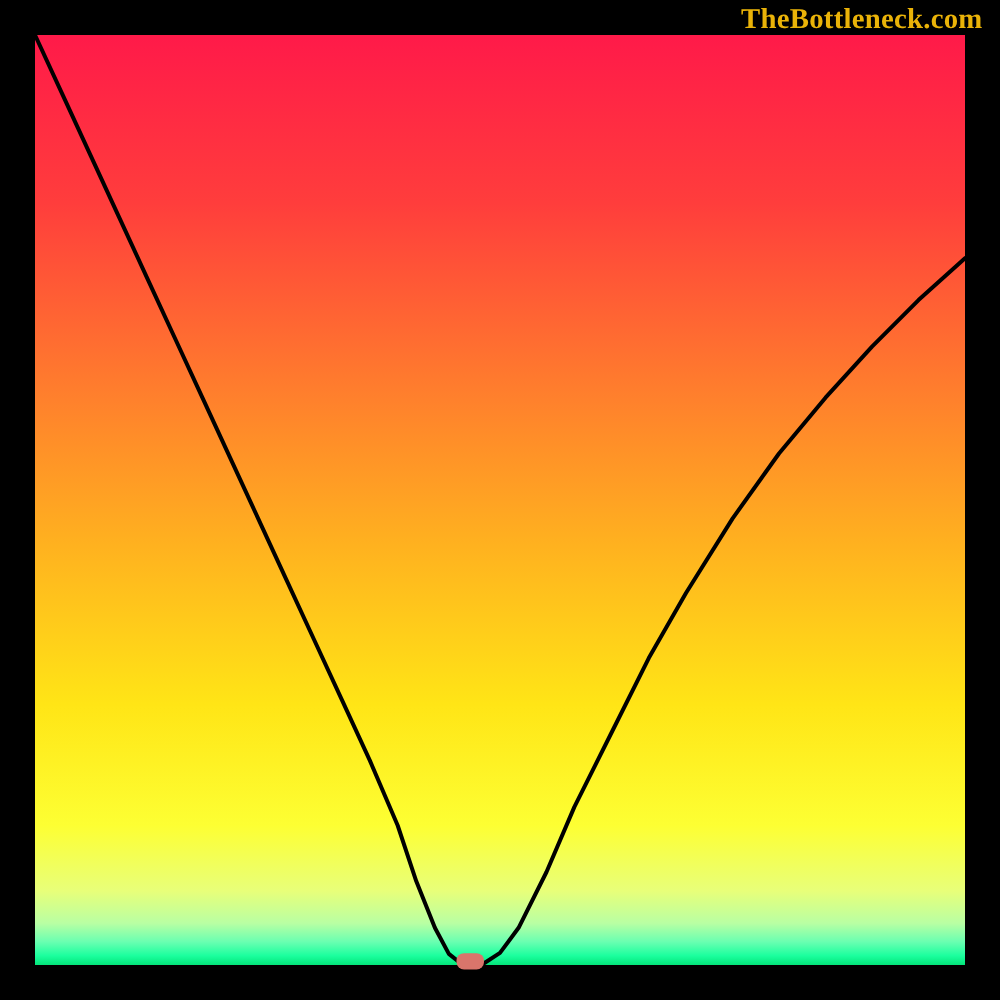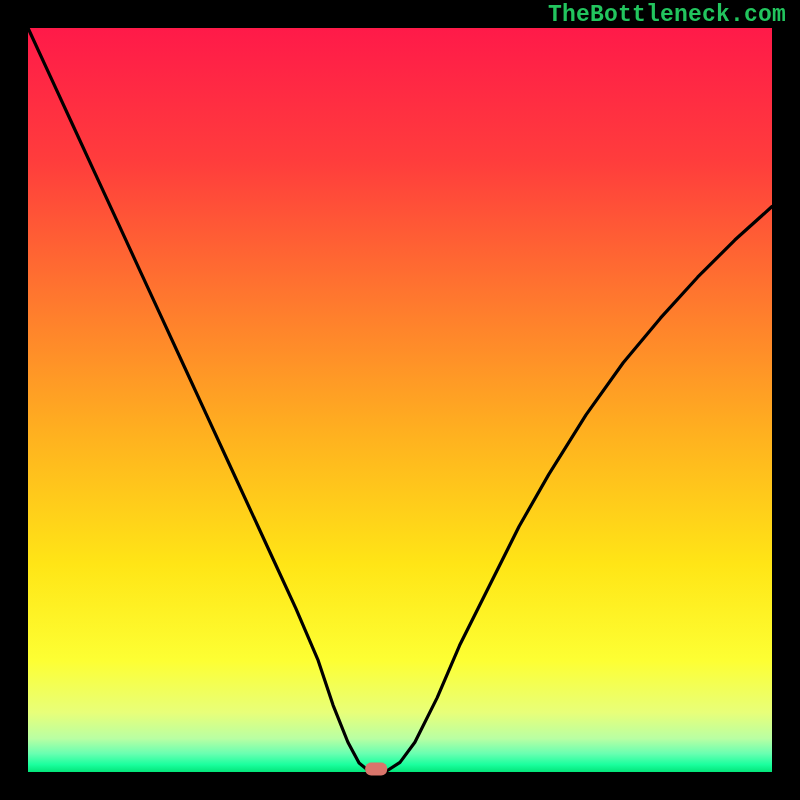--- a/index.html
+++ b/index.html
@@ -13,24 +13,24 @@
   .container {
     position: relative;
     width: 800px;
     height: 800px;
     background: #000;
   }
   .watermark {
     position: absolute;
     top: 2px;
     right: 14px;
-    font-family: Liberation Mono, monospace;
+    font-family: Liberation Serif, serif;
     font-size: 23px;
     font-weight: 600;
-    color: #22c55e;
+    color: #eab308;
     letter-spacing: 0.2px;
     z-index: 10;
   }
   svg {
     position: absolute;
     top: 0;
     left: 0;
   }
 </style>
 </head>

